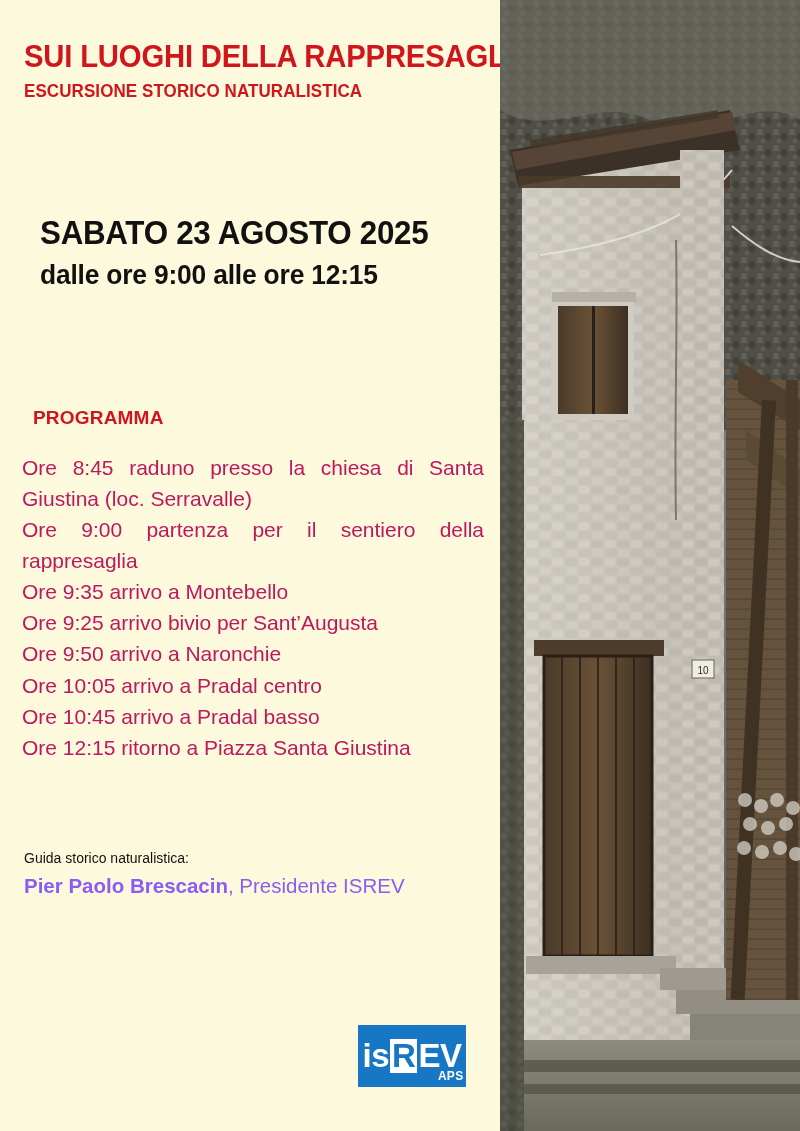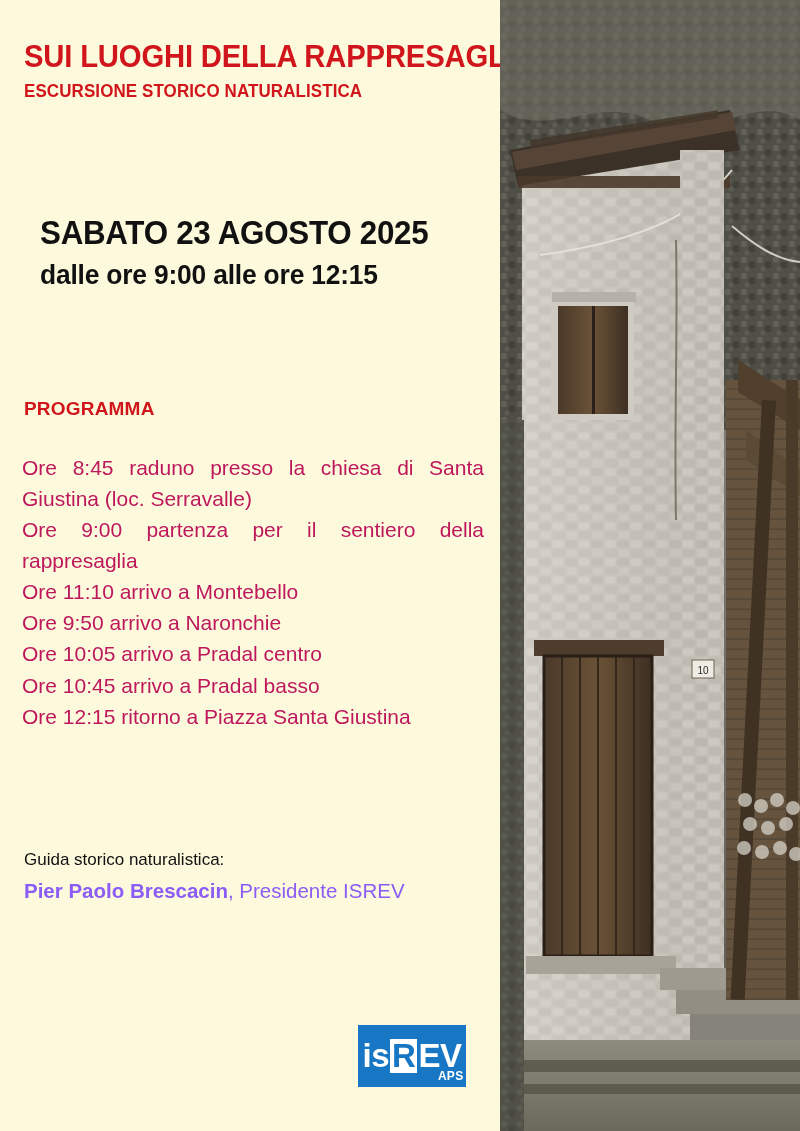--- a/index.html
+++ b/index.html
@@ -84,21 +84,21 @@
     white-space: nowrap;
   }
   .programma-heading {
     position: absolute;
     left: 24px;
     top: 398px;
     color: #d0161c;
     font-size: 19px;
     font-weight: bold;
     letter-spacing: 0.2px;
-    margin: 0;
+    margin: 9px;
   }
   .schedule {
     position: absolute;
     left: 22px;
     top: 452px;
     width: 462px;
     list-style: none;
     margin: 0;
     padding: 0;
   }
@@ -112,21 +112,21 @@
     padding: 0;
   }
   .guide-block {
     position: absolute;
     left: 24px;
     top: 848px;
     width: 460px;
   }
   .guide-label {
     color: #111111;
-    font-size: 17px;
+    font-size: 14px;
     line-height: 1.45;
     margin: 0;
   }
   .guide-person {
     color: #8b5cf6;
     font-size: 20.5px;
     line-height: 1.45;
     margin: 3px 0 0 0;
   }
   .guide-person .name {
@@ -204,21 +204,22 @@
     <div class="date-block">
       <div class="date-line">SABATO 23 AGOSTO 2025</div>
       <div class="time-line">dalle ore 9:00 alle ore 12:15</div>
     </div>
 
     <div class="programma-heading">PROGRAMMA</div>
 
     <ul class="schedule">
       <li>Ore 8:45 raduno presso la chiesa di Santa Giustina (loc. Serravalle)</li>
       <li>Ore 9:00 partenza per il sentiero della rappresaglia</li>
-      <li>Ore 11:10 arrivo a Montebello</li>
+      <li>Ore 9:35 arrivo a Montebello</li>
+      <li>Ore 9:25 arrivo bivio per Sant’Augusta</li>
       <li>Ore 9:50 arrivo a Naronchie</li>
       <li>Ore 10:05 arrivo a Pradal centro</li>
       <li>Ore 10:45 arrivo a Pradal basso</li>
       <li>Ore 12:15 ritorno a Piazza Santa Giustina</li>
     </ul>
 
     <div class="guide-block">
       <div class="guide-label">Guida storico naturalistica:</div>
       <div class="guide-person"><span class="name">Pier Paolo Brescacin</span><span>, Presidente ISREV</span></div>
     </div>

